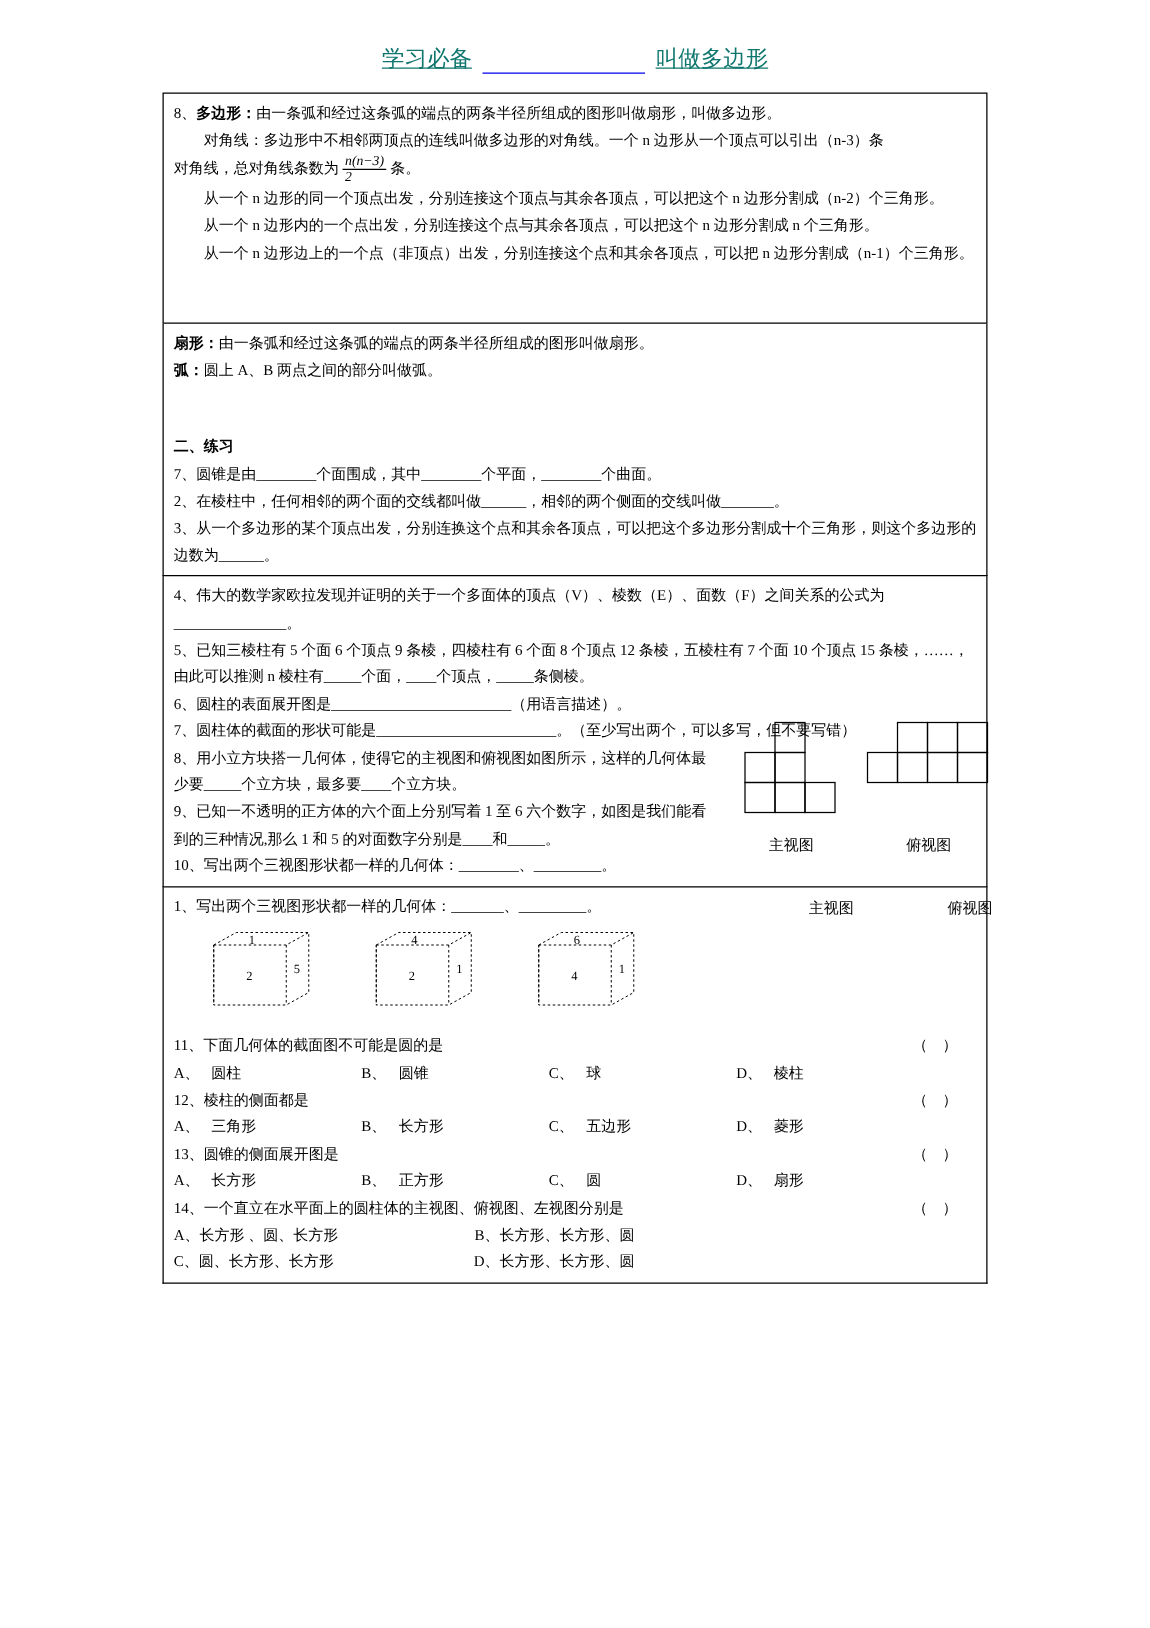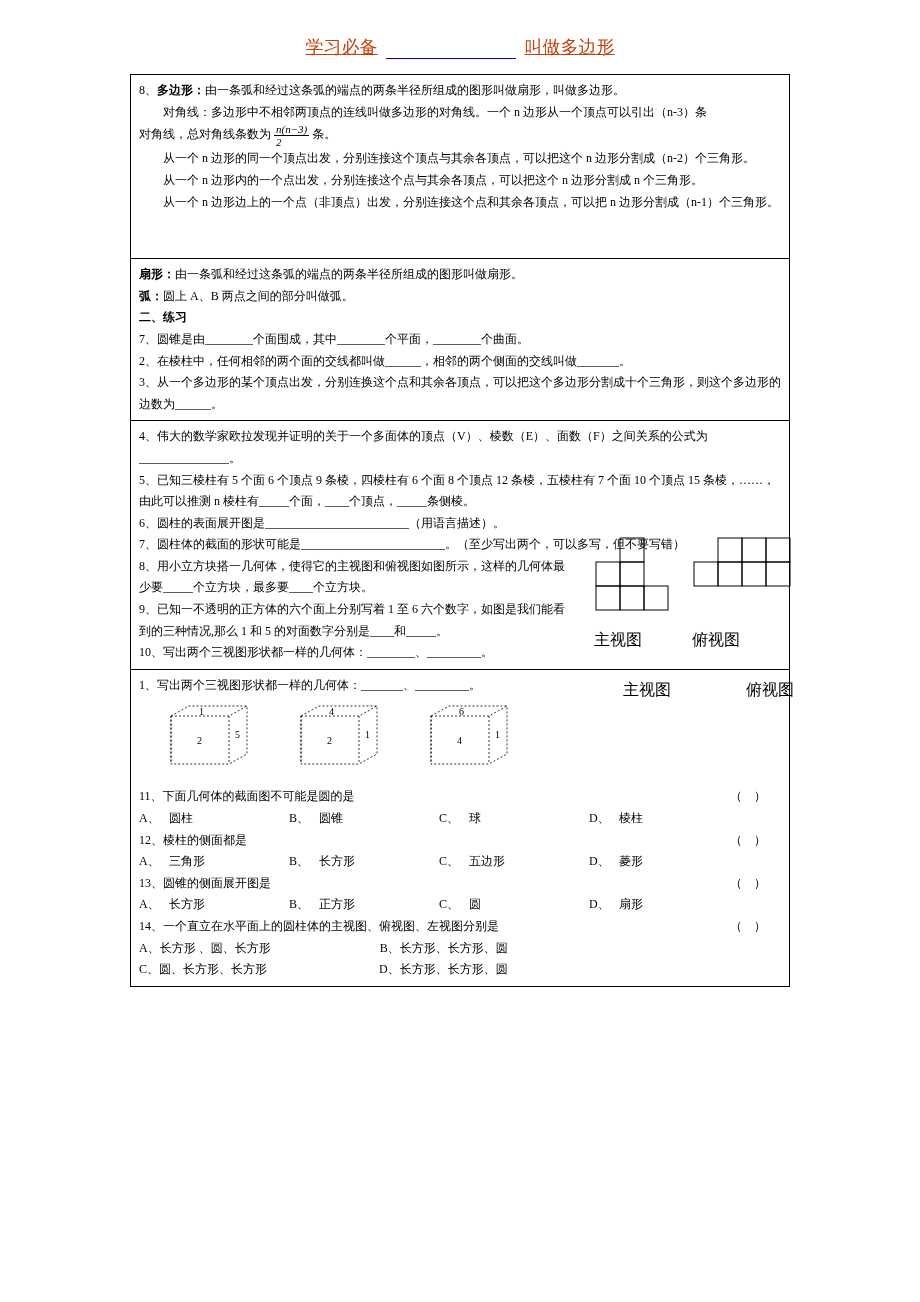--- a/index.html
+++ b/index.html
@@ -11,48 +11,48 @@
       height: 1302px;
       position: relative;
       color: #000;
     }
     .header {
       text-align: center;
       padding: 35px 0 15px 0;
       font-size: 18px;
       font-family: "SimSun", serif;
     }
-    .header a { color: #c2410c; text-decoration: underline; margin-top: 20px; }
+    .header a { color: #0f766e; text-decoration: underline; margin-top: 20px; }
     .header .fill { display: inline-block; width: 130px; border-bottom: 1px solid #0000EE; vertical-align: bottom; margin: 0 4px; }
     .content {
       margin: 0 auto;
       width: 660px;
     }
     .section {
       border: 1px solid #000;
       border-top: none;
       padding: 5px 8px;
       line-height: 1.8;
       font-size: 12px;
     }
     .section:first-child { border-top: 1px solid #000; }
     .indent { text-indent: 2em; }
     .frac { display: inline-block; vertical-align: middle; font-size: 11px; line-height: 1.1; font-style: italic; }
     .frac .num { display: block; border-bottom: 1px solid #000; padding: 0 2px; }
     .frac .den { display: block; padding: 0 2px; }
     .cube-wrap { display: flex; gap: 50px; margin: 8px 0 8px 30px; }
     .cube { width: 80px; height: 62px; }
-    .grid-label { font-size: 16px; margin-top: 4px; }
+    .grid-label { text-align: center; font-size: 12px; margin-top: 4px; }
     .fig-right { position: absolute; right: -5px; display: flex; gap: 20px; }
     .rel { position: relative; }
     .choice-row { display: flex; }
     .choice-row .qlab { width: 30px; }
     .choice-row .opt { width: 120px; }
     .paren { float: right; margin-right: 15px; }
-    .bold { font-weight: bold; font-family: "SimHei", "黑体", sans-serif; }
+    .bold { font-weight: bold; font-family: "SimHei", "黑体", sans-serif; margin-top: 40px; }
   </style>
 </head>
 <body>
 
 <div class="header">
   <a>学习必备</a>
   <span class="fill"></span>
   <a>叫做多边形</a>
 </div>
 

